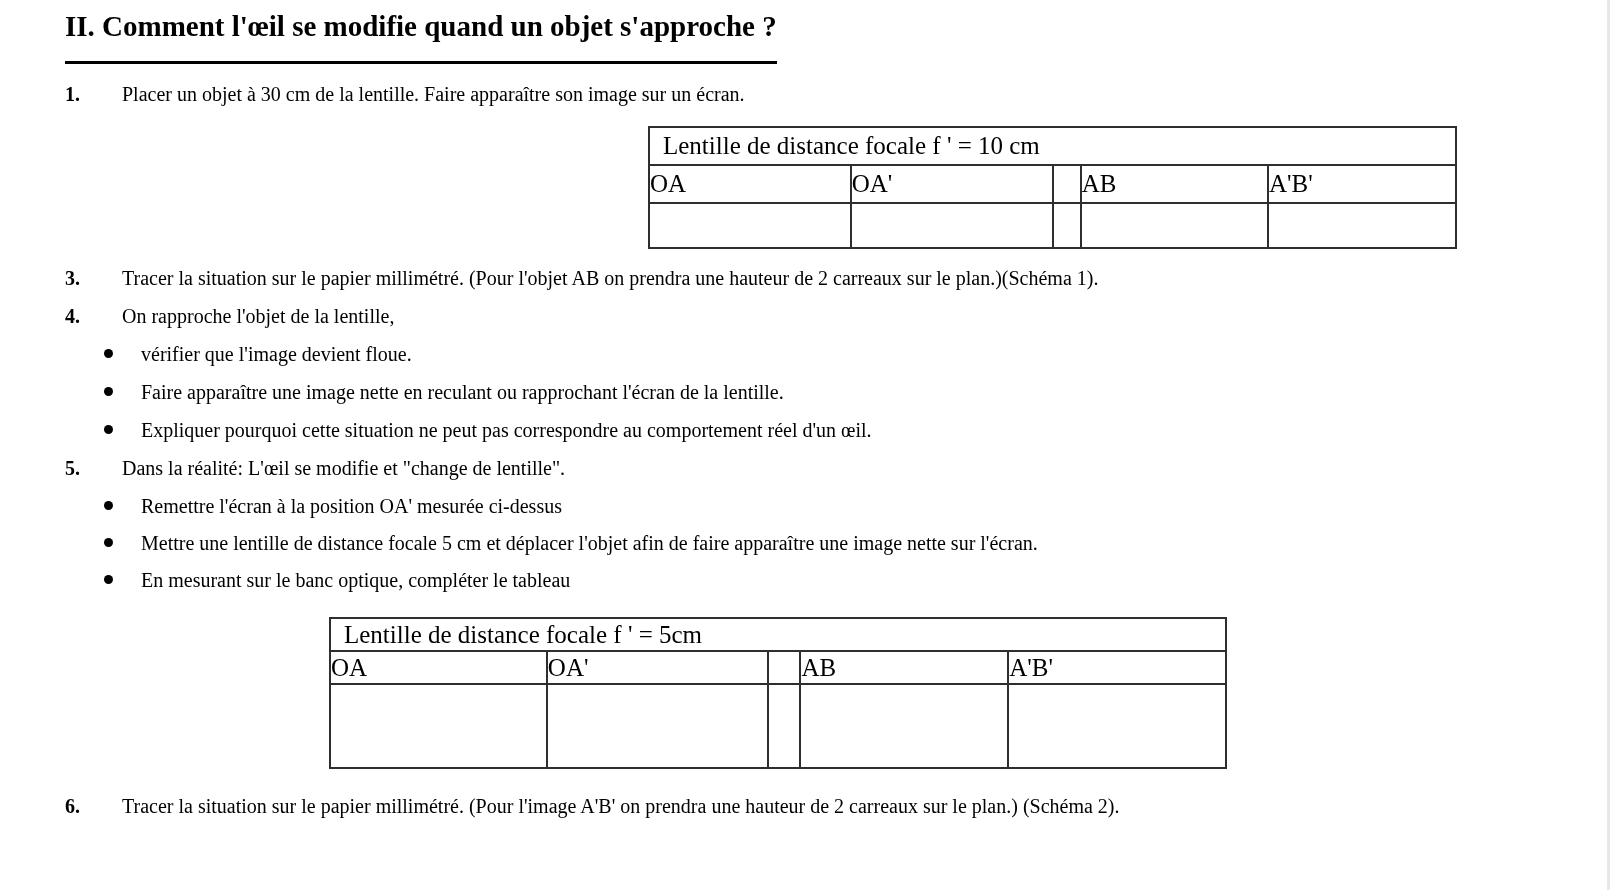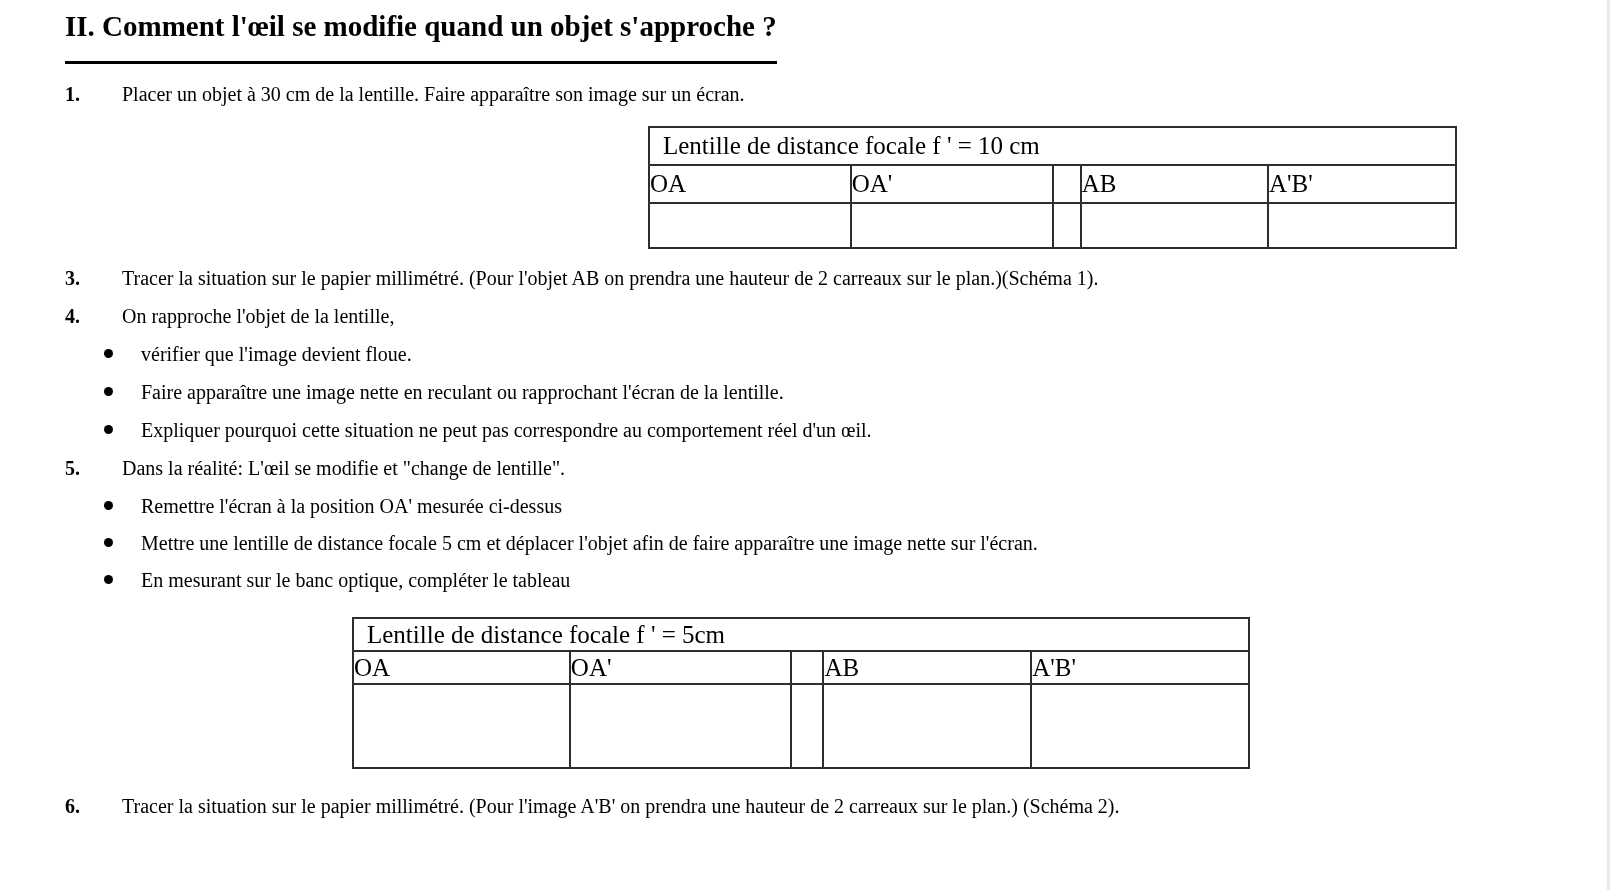--- a/index.html
+++ b/index.html
@@ -50,21 +50,21 @@
     text-align: left; vertical-align: middle;
     overflow: hidden;
   }
   table.optics td.caption-cell {
     text-align: left; padding-left: 13px;
   }
   #table1 { left: 648px; top: 126px; width: 809px; }
   #table1 tr.cap-row   { height: 38px; }
   #table1 tr.head-row  { height: 38px; }
   #table1 tr.empty-row { height: 45px; }
-  #table2 { left: 352px; top: 617px; width: 898px; }
+  #table2 { left: 329px; top: 617px; width: 898px; }
   #table2 tr.cap-row   { height: 33px; }
   #table2 tr.head-row  { height: 33px; }
   #table2 tr.empty-row { height: 84px; }
 
   .page-edge {
     position: absolute; top: 0; height: 890px;
     left: 1607px; width: 3px;
     background: #e8e8ec;
   }
 </style>

